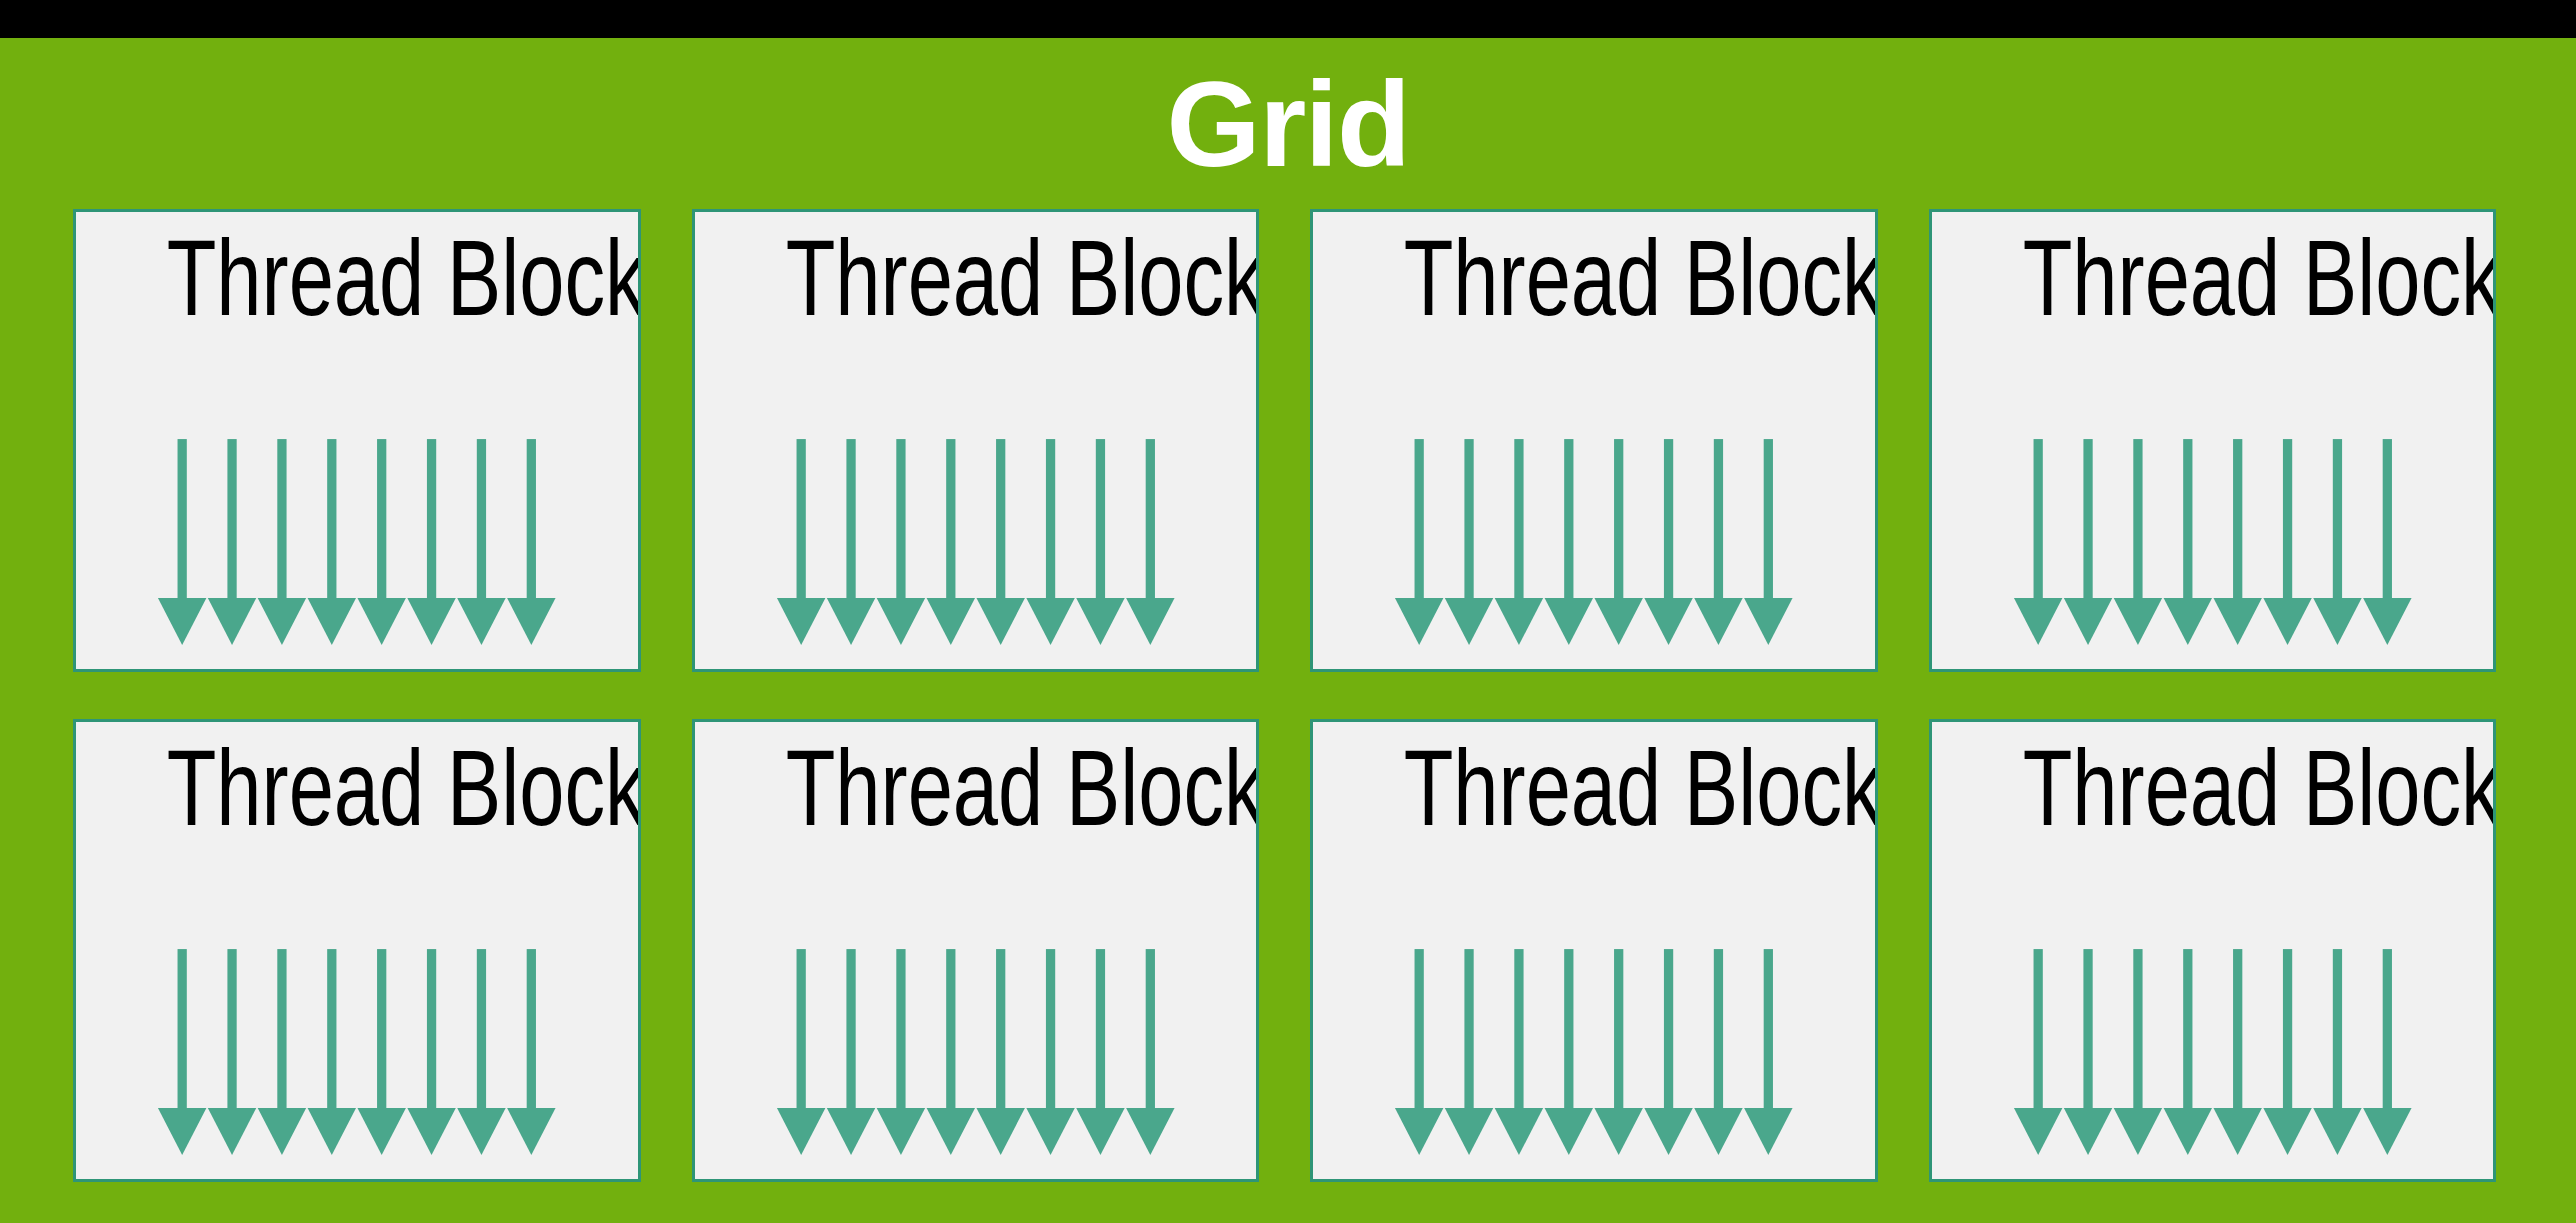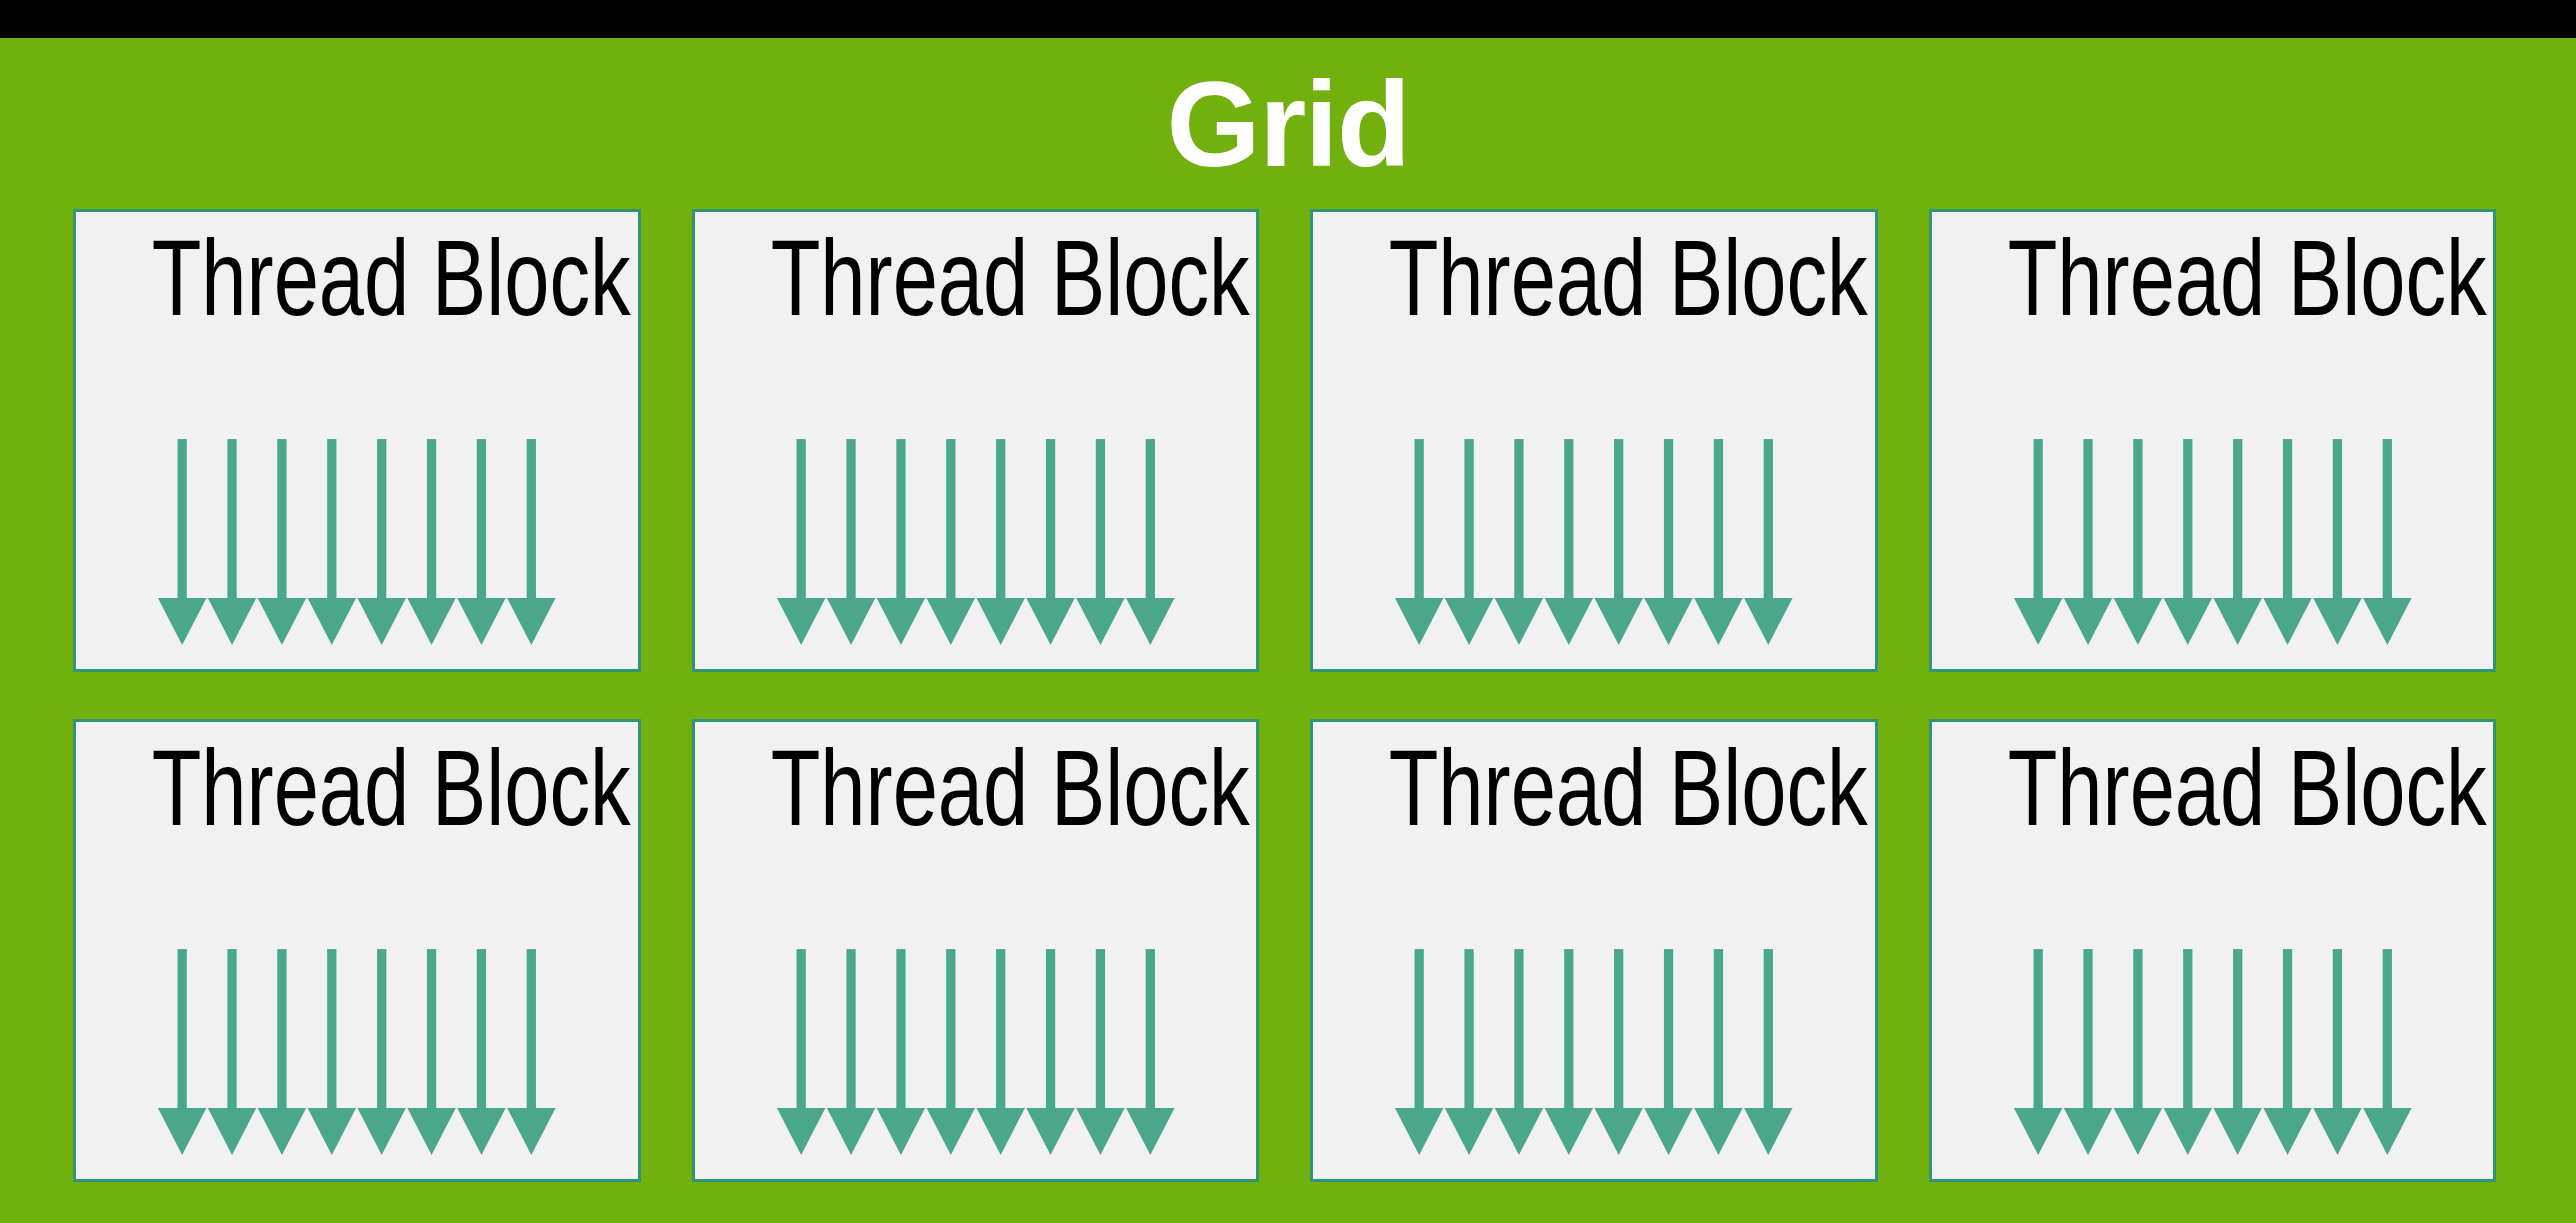--- a/index.html
+++ b/index.html
@@ -62,21 +62,21 @@
   .thread-block {
     position: relative;
     background: var(--box-fill);
     border: 3.6px solid var(--box-border);
     overflow: hidden;
   }
 
   .thread-block-label {
     position: absolute;
     top: 13px;
-    left: 0;
+    left: 15px;
     width: 100%;
     text-align: center;
     color: var(--label-color);
     font-size: 107px;
     line-height: 1.0;
     white-space: nowrap;
   }
   .thread-block-label > span {
     display: inline-block;
     transform: scaleX(0.76);

